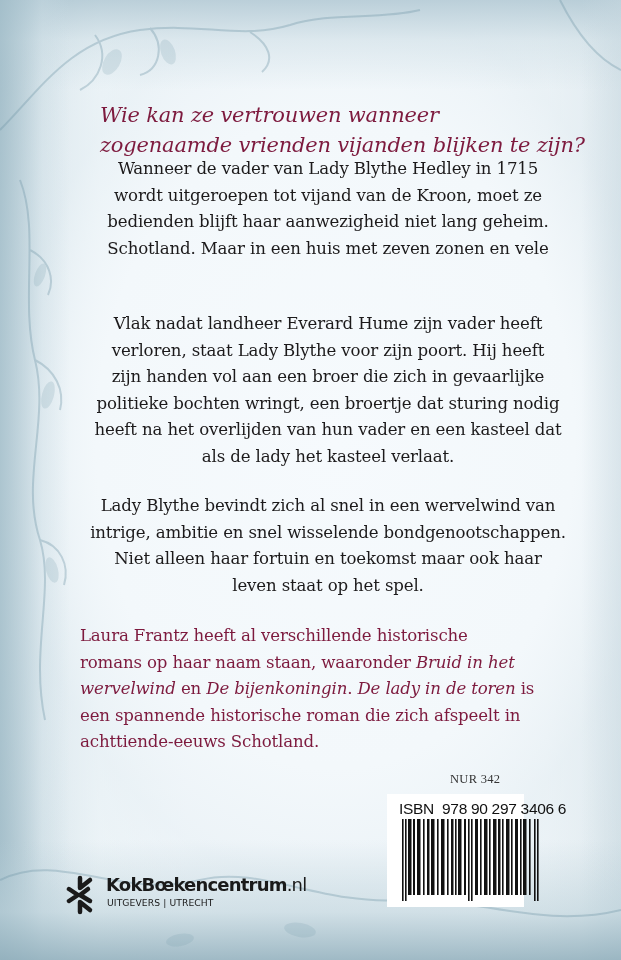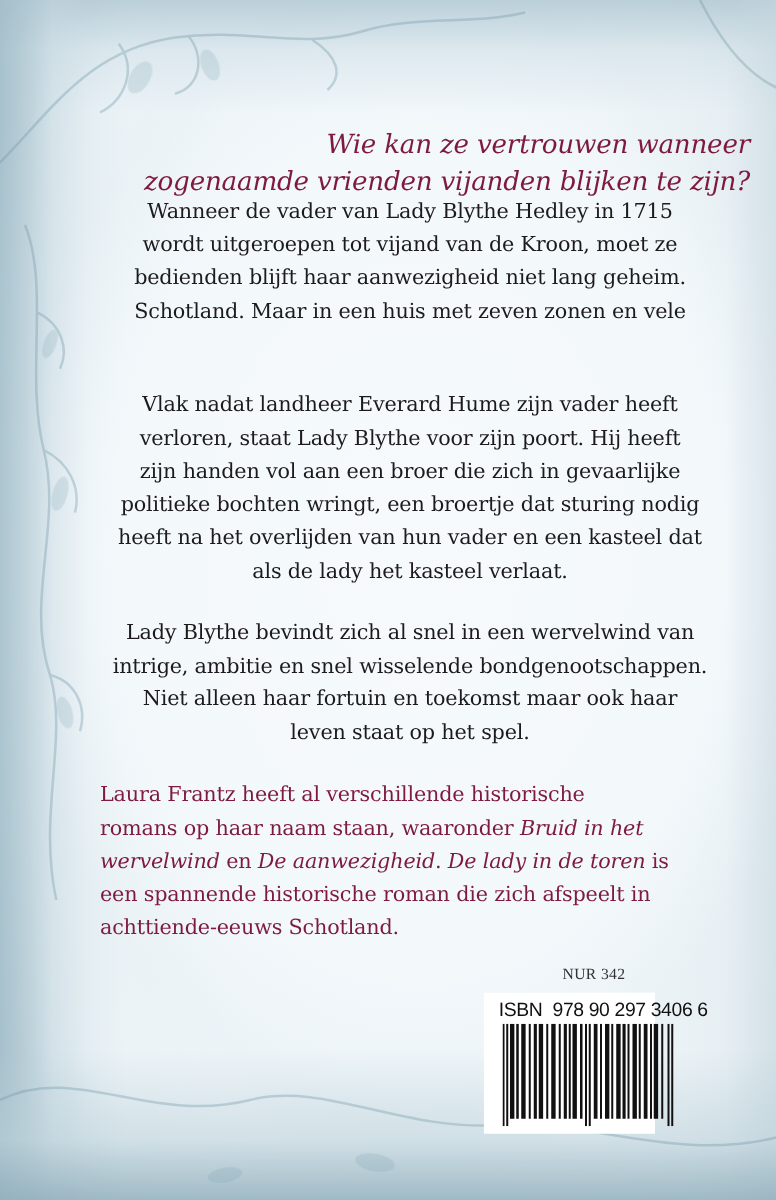--- a/index.html
+++ b/index.html
@@ -41,21 +41,20 @@
     }
     .ornament {
       position: absolute;
       opacity: 0.35;
     }
     .tagline {
       position: absolute;
       left: 100px;
       top: 100px;
       width: 500px;
-      text-align: right;
       font-family: "DejaVu Serif", serif;
       font-style: italic;
       font-size: 21px;
       line-height: 30px;
       color: #7d1a3e;
       letter-spacing: -0.2px;
     }
     .para {
       position: absolute;
       left: 85px;
@@ -215,21 +214,21 @@
   <div class="para para3">
     <div>Lady Blythe bevindt zich al snel in een wervelwind van</div>
     <div>intrige, ambitie en snel wisselende bondgenootschappen.</div>
     <div>Niet alleen haar fortuin en toekomst maar ook haar</div>
     <div>leven staat op het spel.</div>
   </div>
 
   <div class="bio">
     <div>Laura Frantz heeft al verschillende historische</div>
     <div><span>romans op haar naam staan, waaronder </span><em>Bruid in het</em></div>
-    <div><em>wervelwind</em><span> en </span><em>De aanwezigheid</em><span>. </span><em>De lady in de toren</em><span> is</span></div>
+    <div><em>wervelwind</em><span> en </span><em>De bijenkoningin</em><span>. </span><em>De lady in de toren</em><span> is</span></div>
     <div>een spannende historische roman die zich afspeelt in</div>
     <div>achttiende-eeuws Schotland.</div>
   </div>
 
   <div class="nur">NUR 342</div>
 
   <div class="barcode-box">
     <div class="isbn">ISBN  978 90 297 3406 6</div>
     <svg class="bars" viewBox="0 0 140 82" preserveAspectRatio="none">
       <g fill="#111">
@@ -262,14 +261,26 @@
         <rect x="113" y="0" width="3" height="76"></rect>
         <rect x="118" y="0" width="1.6" height="76"></rect>
         <rect x="121" y="0" width="3.5" height="76"></rect>
         <rect x="127" y="0" width="1.6" height="76"></rect>
         <rect x="132" y="0" width="1.6" height="82"></rect>
         <rect x="135" y="0" width="1.6" height="82"></rect>
       </g>
     </svg>
   </div>
 
+  <div class="logo">
+    <svg class="logo-mark" viewBox="0 0 32 40">
+      <g fill="none" stroke="#1a1a1a" stroke-width="4.5" stroke-linecap="round" stroke-linejoin="round">
+        <path d="M14,3 L14,13 L24,5"></path>
+        <path d="M3,14 L12,20 L3,26"></path>
+        <path d="M22,14 L14,20 L24,26"></path>
+        <path d="M14,37 L14,27 L24,35"></path>
+      </g>
+    </svg>
+    <div class="logo-name"><span>KokBœkencentrum</span><span class="tld">.nl</span></div>
+    <div class="logo-sub">UITGEVERS | UTRECHT</div>
+  </div>
 
 </div>
 
 </body></html>

